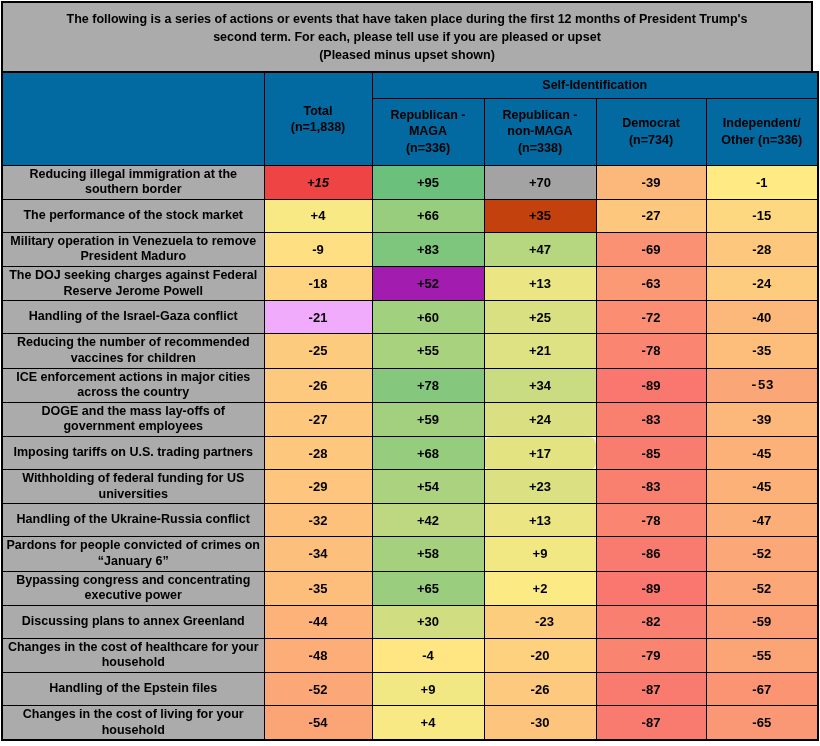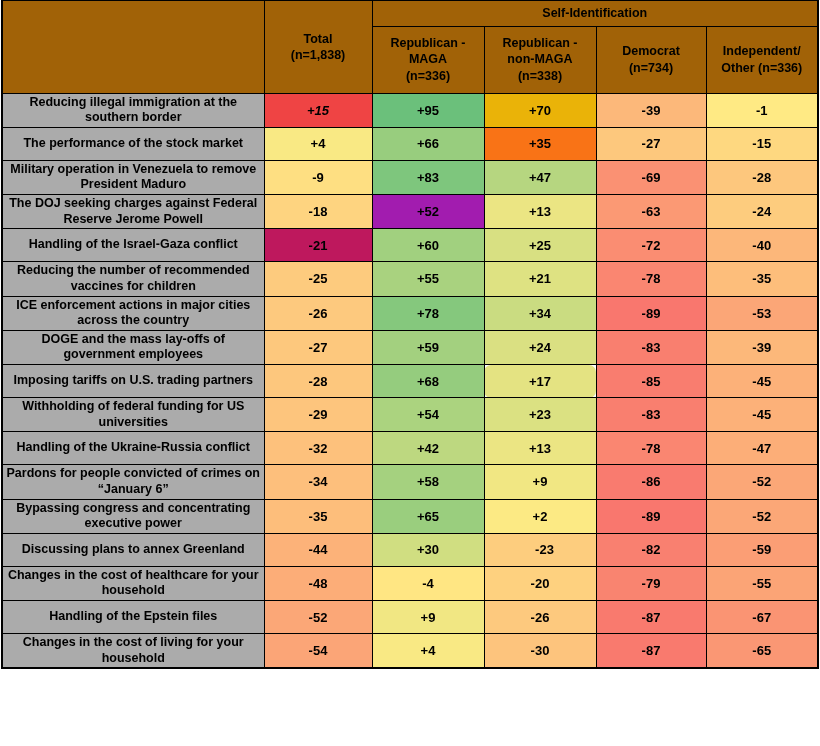--- a/index.html
+++ b/index.html
@@ -33,21 +33,21 @@
   table.grid th, table.grid td{
     border:1px solid #000;
     text-align:center;
     vertical-align:middle;
     padding:1px 3px;
     box-sizing:border-box;
     font-weight:bold;
   }
   table.grid{border:2px solid #000;}
   th.hdr{
-    background:#a16207;
+    background:#0369a1;
     font-size:12.5px;
     line-height:1.3;
     white-space:pre-line;
   }
   th.group-hdr{height:26px;}
   tr.subhdr-row th{height:67px;}
   td.row-label{
     background:#ABABAB;
     font-size:12.5px;
     line-height:1.25;
@@ -56,20 +56,23 @@
   td.val{
     font-size:13px;
   }
   tbody tr{height:33px;}
 </style>
 </head>
 <body>
 
 <div class="page">
 
+  <div class="title-box">The following is a series of actions or events that have taken place during the first 12 months of President Trump's
+second term. For each, please tell use if you are pleased or upset
+(Pleased minus upset shown)</div>
 
   <table class="grid">
     <colgroup>
       <col style="width:262px">
       <col style="width:108px">
       <col style="width:112px">
       <col style="width:112px">
       <col style="width:110px">
       <col style="width:112px">
     </colgroup>
@@ -91,29 +94,29 @@
 (n=734)</th>
         <th class="hdr">Independent/
 Other (n=336)</th>
       </tr>
     </thead>
     <tbody>
         <tr>
           <td class="row-label">Reducing illegal immigration at the southern border</td>
           <td class="val" style="background: #ef4444; font-style: italic;">+15</td>
           <td class="val" style="background: rgb(107, 192, 123);">+95</td>
-          <td class="val" style="background: #eab308;">+70</td>
+          <td class="val" style="background: #a3a3a3;">+70</td>
           <td class="val" style="background: rgb(252, 184, 122);">-39</td>
           <td class="val" style="background: rgb(255, 234, 132);">-1</td>
         </tr>
         <tr>
           <td class="row-label">The performance of the stock market</td>
           <td class="val" style="background: rgb(249, 233, 132);">+4</td>
           <td class="val" style="background: rgb(152, 205, 126);">+66</td>
-          <td class="val" style="background: #f97316;">+35</td>
+          <td class="val" style="background: #c2410c;">+35</td>
           <td class="val" style="background: rgb(253, 200, 125);">-27</td>
           <td class="val" style="background: rgb(254, 216, 128);">-15</td>
         </tr>
         <tr>
           <td class="row-label">Military operation in Venezuela to remove President Maduro</td>
           <td class="val" style="background: rgb(254, 223, 130);">-9</td>
           <td class="val" style="background: rgb(126, 198, 125);">+83</td>
           <td class="val" style="background: rgb(182, 214, 128);">+47</td>
           <td class="val" style="background: rgb(250, 145, 115);">-69</td>
           <td class="val" style="background: rgb(253, 199, 125);">-28</td>
@@ -121,41 +124,41 @@
         <tr>
           <td class="row-label">The DOJ seeking charges against Federal Reserve Jerome Powell</td>
           <td class="val" style="background: rgb(254, 212, 128);">-18</td>
           <td class="val" style="background: #a21caf;">+52</td>
           <td class="val" style="background: rgb(235, 229, 131);">+13</td>
           <td class="val" style="background: rgb(251, 153, 116);">-63</td>
           <td class="val" style="background: rgb(253, 204, 126);">-24</td>
         </tr>
         <tr>
           <td class="row-label">Handling of the Israel-Gaza conflict</td>
-          <td class="val" style="background: #be185d;">-21</td>
+          <td class="val" style="background: #f0abfc;">-21</td>
           <td class="val" style="background: rgb(161, 208, 127);">+60</td>
           <td class="val" style="background: rgb(216, 224, 130);">+25</td>
           <td class="val" style="background: rgb(250, 141, 114);">-72</td>
           <td class="val" style="background: rgb(252, 183, 122); margin-left: 40px;">-40</td>
         </tr>
         <tr>
           <td class="row-label">Reducing the number of recommended vaccines for children</td>
           <td class="val" style="background: rgb(253, 203, 126);">-25</td>
           <td class="val" style="background: rgb(169, 210, 127);">+55</td>
           <td class="val" style="background: rgb(222, 226, 130);">+21</td>
           <td class="val" style="background: rgb(250, 134, 113);">-78</td>
           <td class="val" style="background: rgb(253, 190, 123);">-35</td>
         </tr>
         <tr>
           <td class="row-label">ICE enforcement actions in major cities across the country</td>
           <td class="val" style="background: rgb(253, 201, 126);">-26</td>
           <td class="val" style="background: rgb(133, 200, 125);">+78</td>
           <td class="val" style="background: rgb(202, 220, 129);">+34</td>
           <td class="val" style="background: rgb(249, 119, 110);">-89</td>
-          <td class="val" style="background: rgb(251, 166, 119);">-53</td>
+          <td class="val" style="background: rgb(251, 166, 119); font-family: Liberation Mono, monospace;">-53</td>
         </tr>
         <tr>
           <td class="row-label">DOGE and the mass lay-offs of government employees</td>
           <td class="val" style="background: rgb(253, 200, 125);">-27</td>
           <td class="val" style="background: rgb(163, 208, 127);">+59</td>
           <td class="val" style="background: rgb(218, 224, 130);">+24</td>
           <td class="val" style="background: rgb(249, 127, 111);">-83</td>
           <td class="val" style="background: rgb(252, 184, 122);">-39</td>
         </tr>
         <tr>

